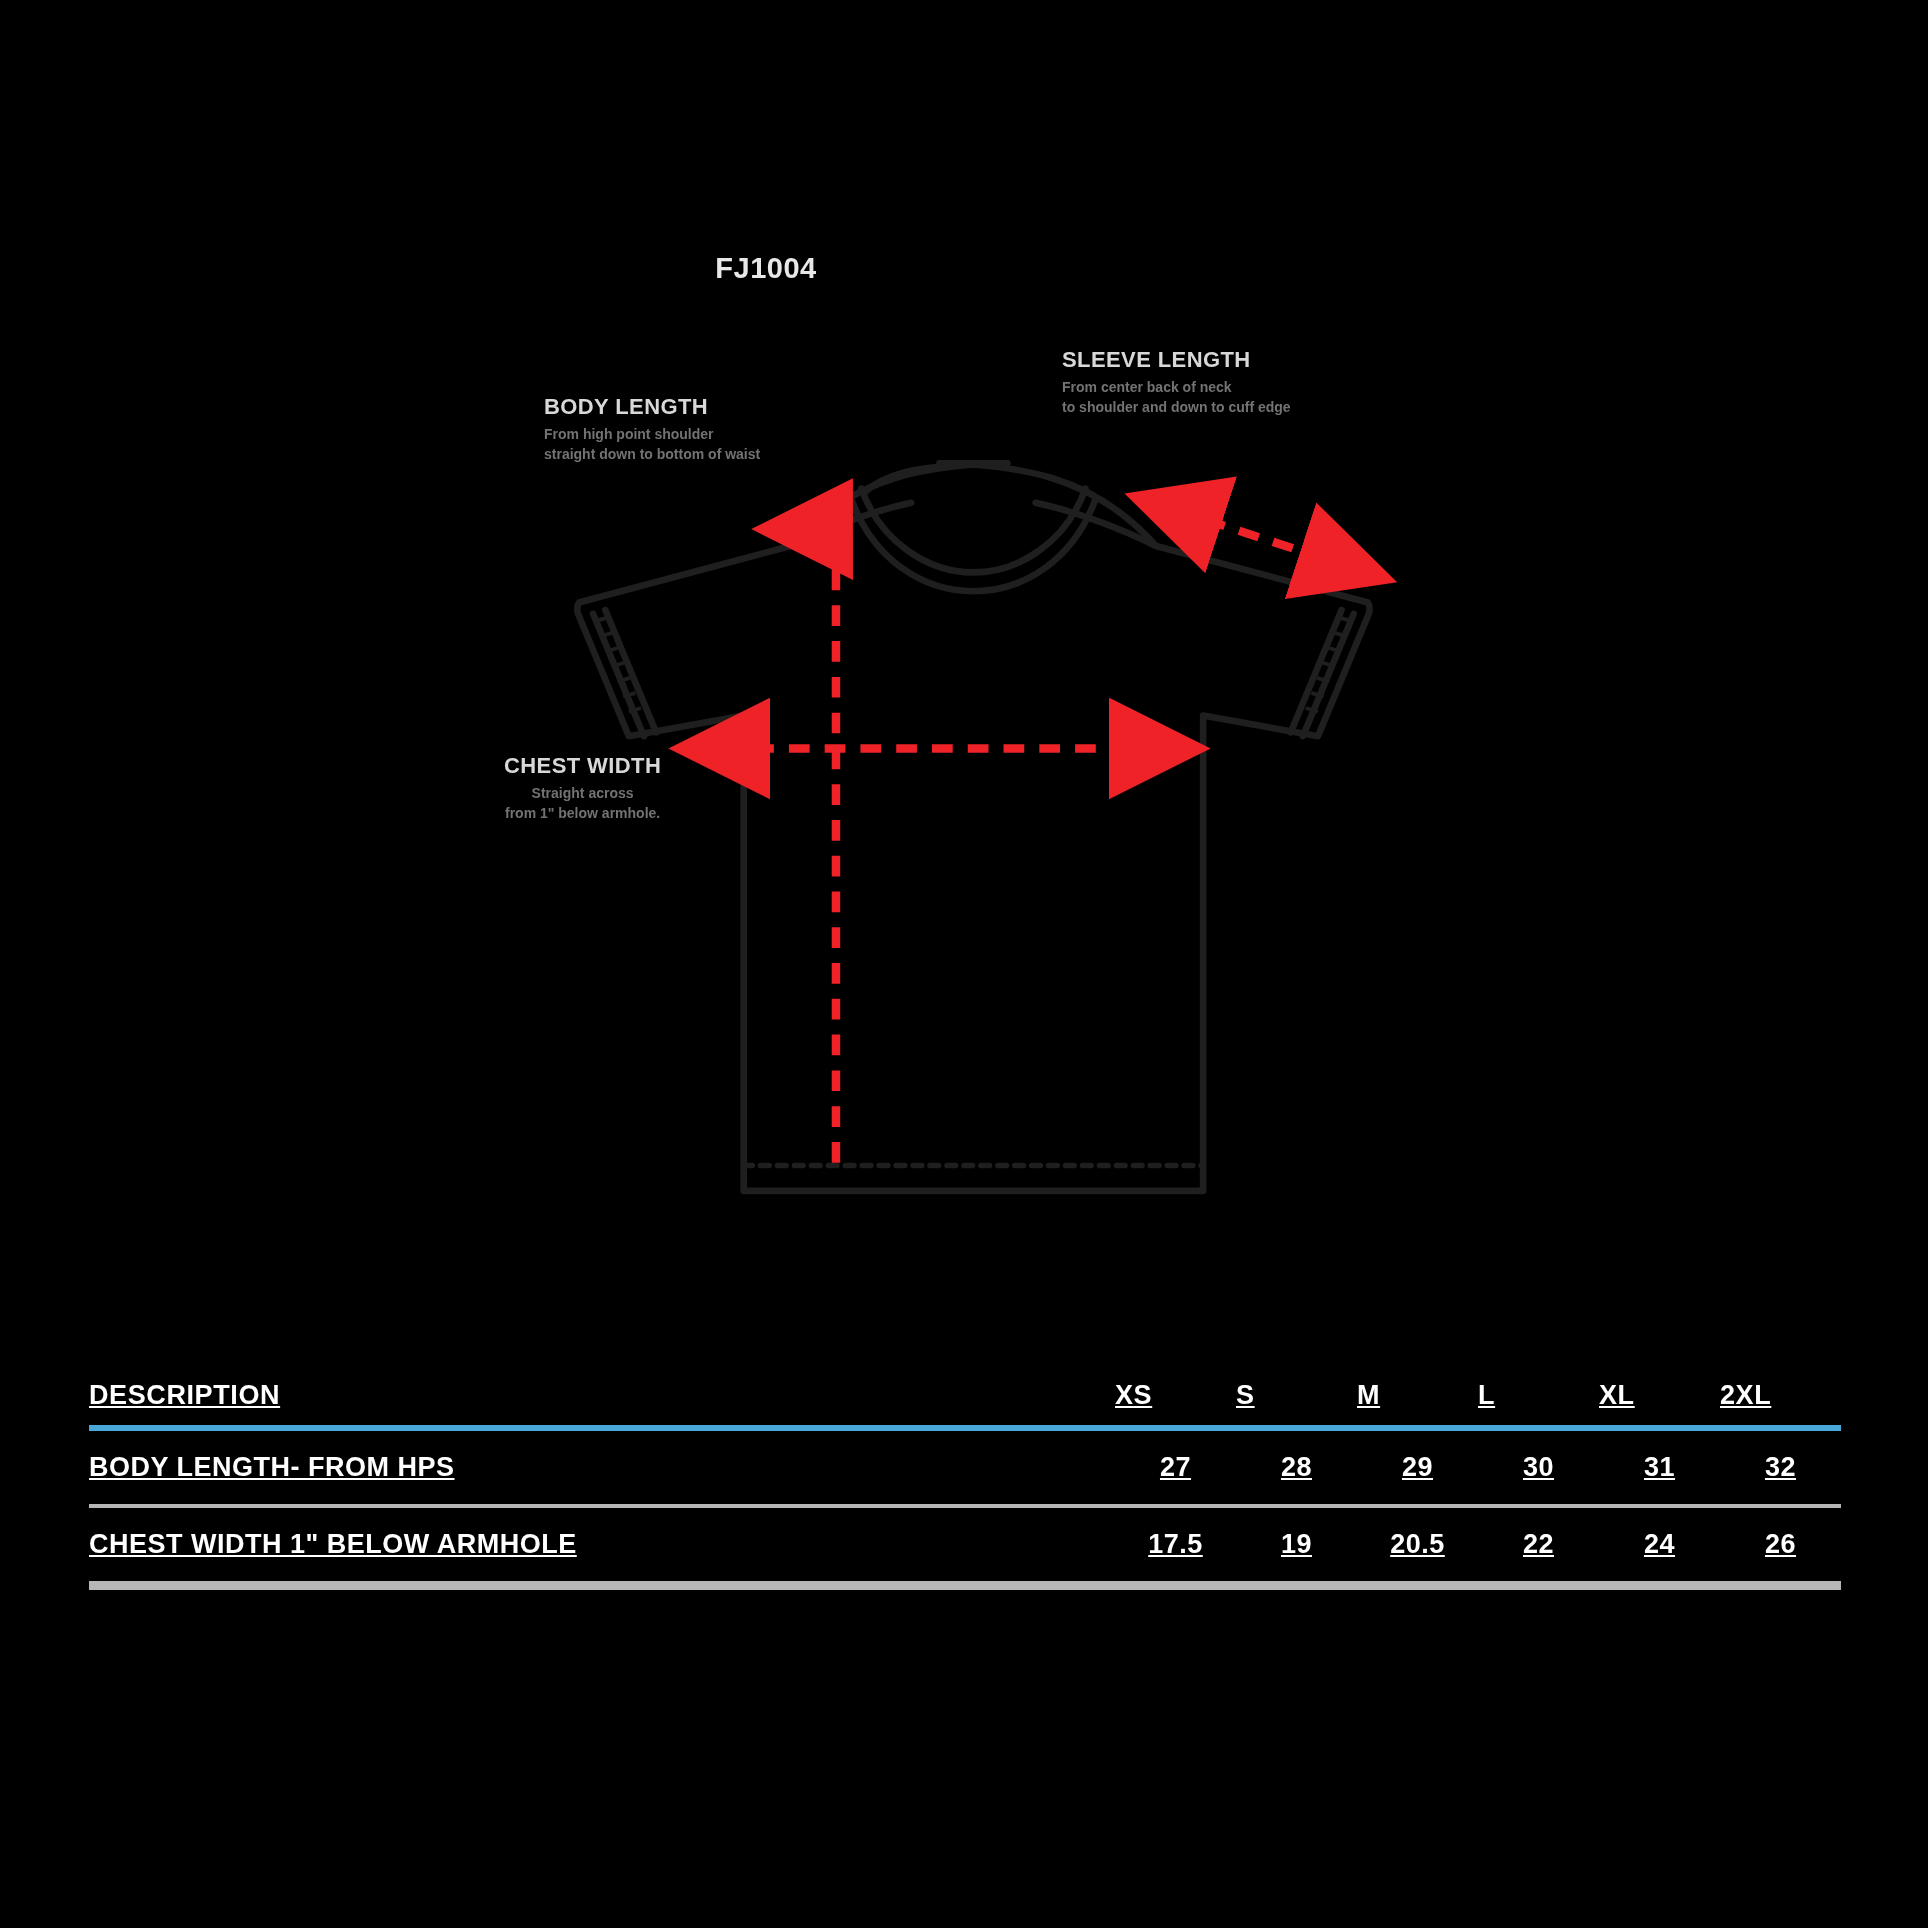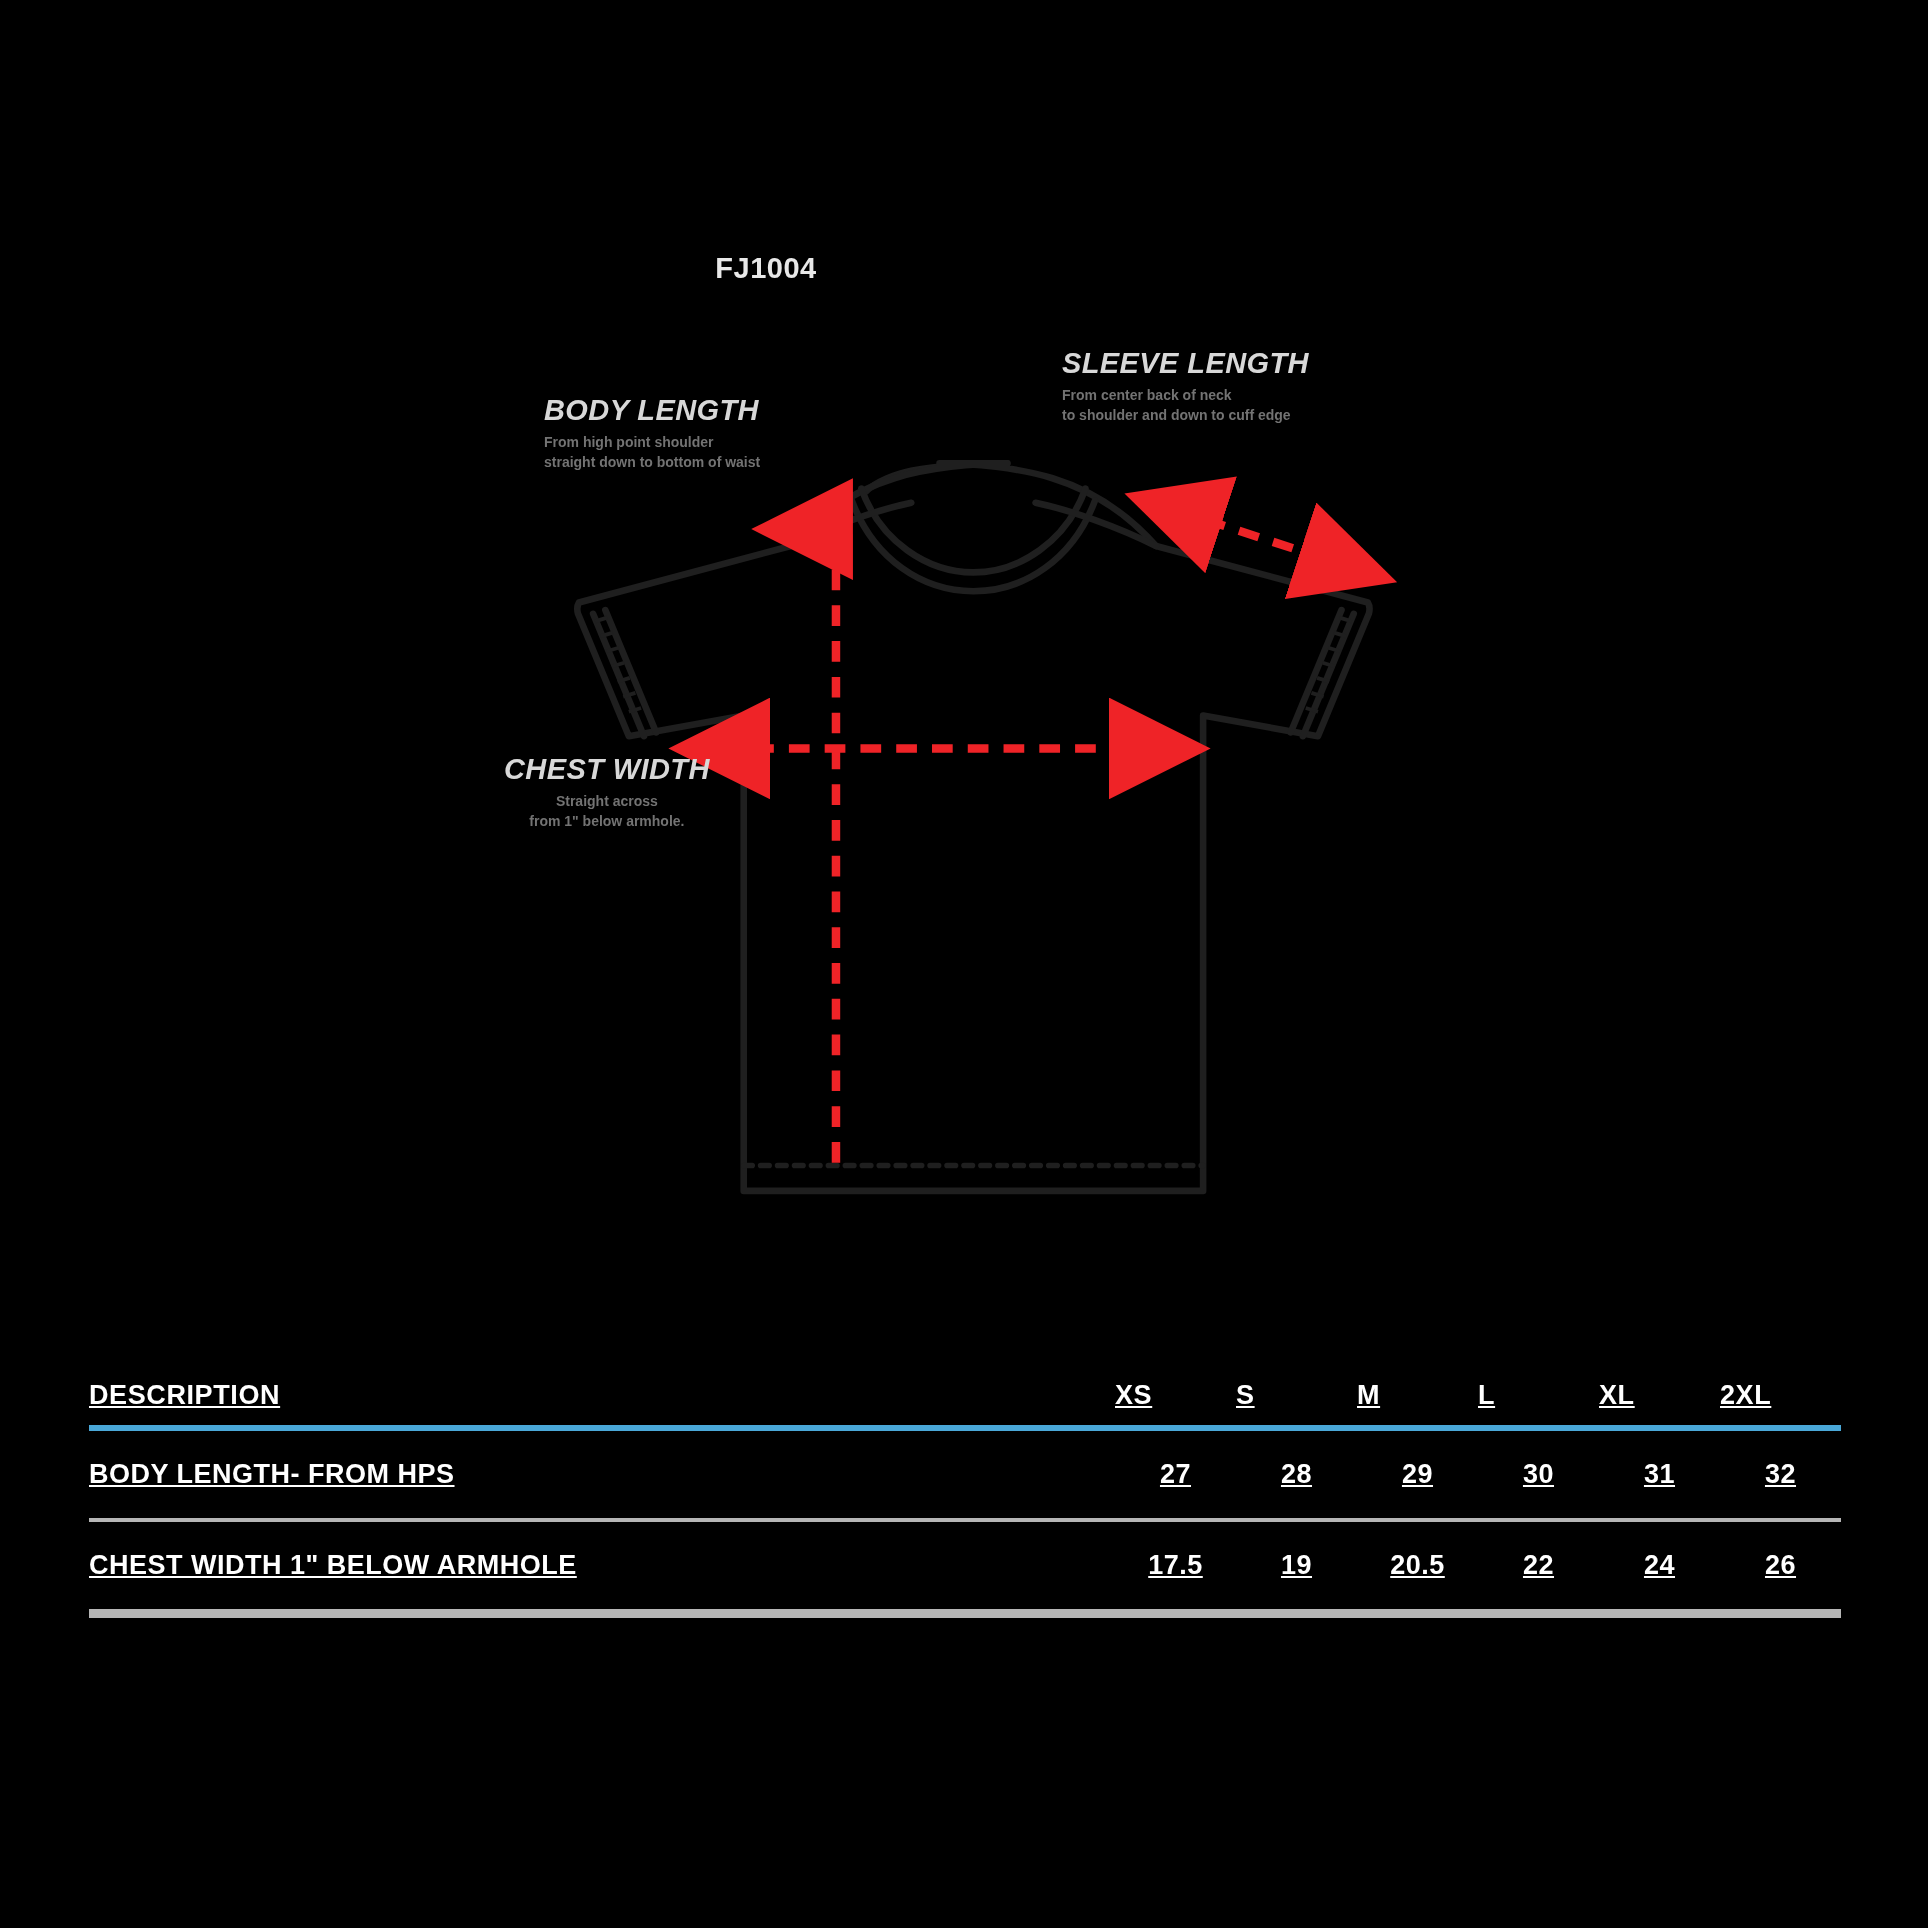--- a/index.html
+++ b/index.html
@@ -33,26 +33,25 @@
     letter-spacing: 0.5px;
     color: #e8e8e8;
   }
 
   
   .callout {
     position: absolute;
     color: #d8d8d8;
   }
   .callout .ttl {
-    font-size: 29px;
+    font-size: 22px;
     font-weight: bold;
     letter-spacing: 0.4px;
     line-height: 1.15;
     white-space: nowrap;
-    font-style: italic;
   }
   .callout .sub {
     font-size: 14px;
     font-weight: bold;
     line-height: 1.45;
     margin-top: 4.7px;
     white-space: nowrap;
     color: #737373;
   }
   #callout-body-length { left: 544px; top: 394px; }
@@ -112,21 +111,21 @@
     background: #b6b6b6;
   }
   .rule-thick {
     height: 8.5px;
     background: #b6b6b6;
   }
   tbody td {
     font-size: 27px;
     font-weight: bold;
     letter-spacing: 0.5px;
-    height: 87px;
+    height: 73px;
     vertical-align: middle;
   }
   tbody td.desc-cell { text-align: left; }
   tbody td.val-cell { text-align: center; }
   .rulerow td { padding: 0; height: auto; }
 </style>
 </head>
 <body>
 
 <div class="page">

